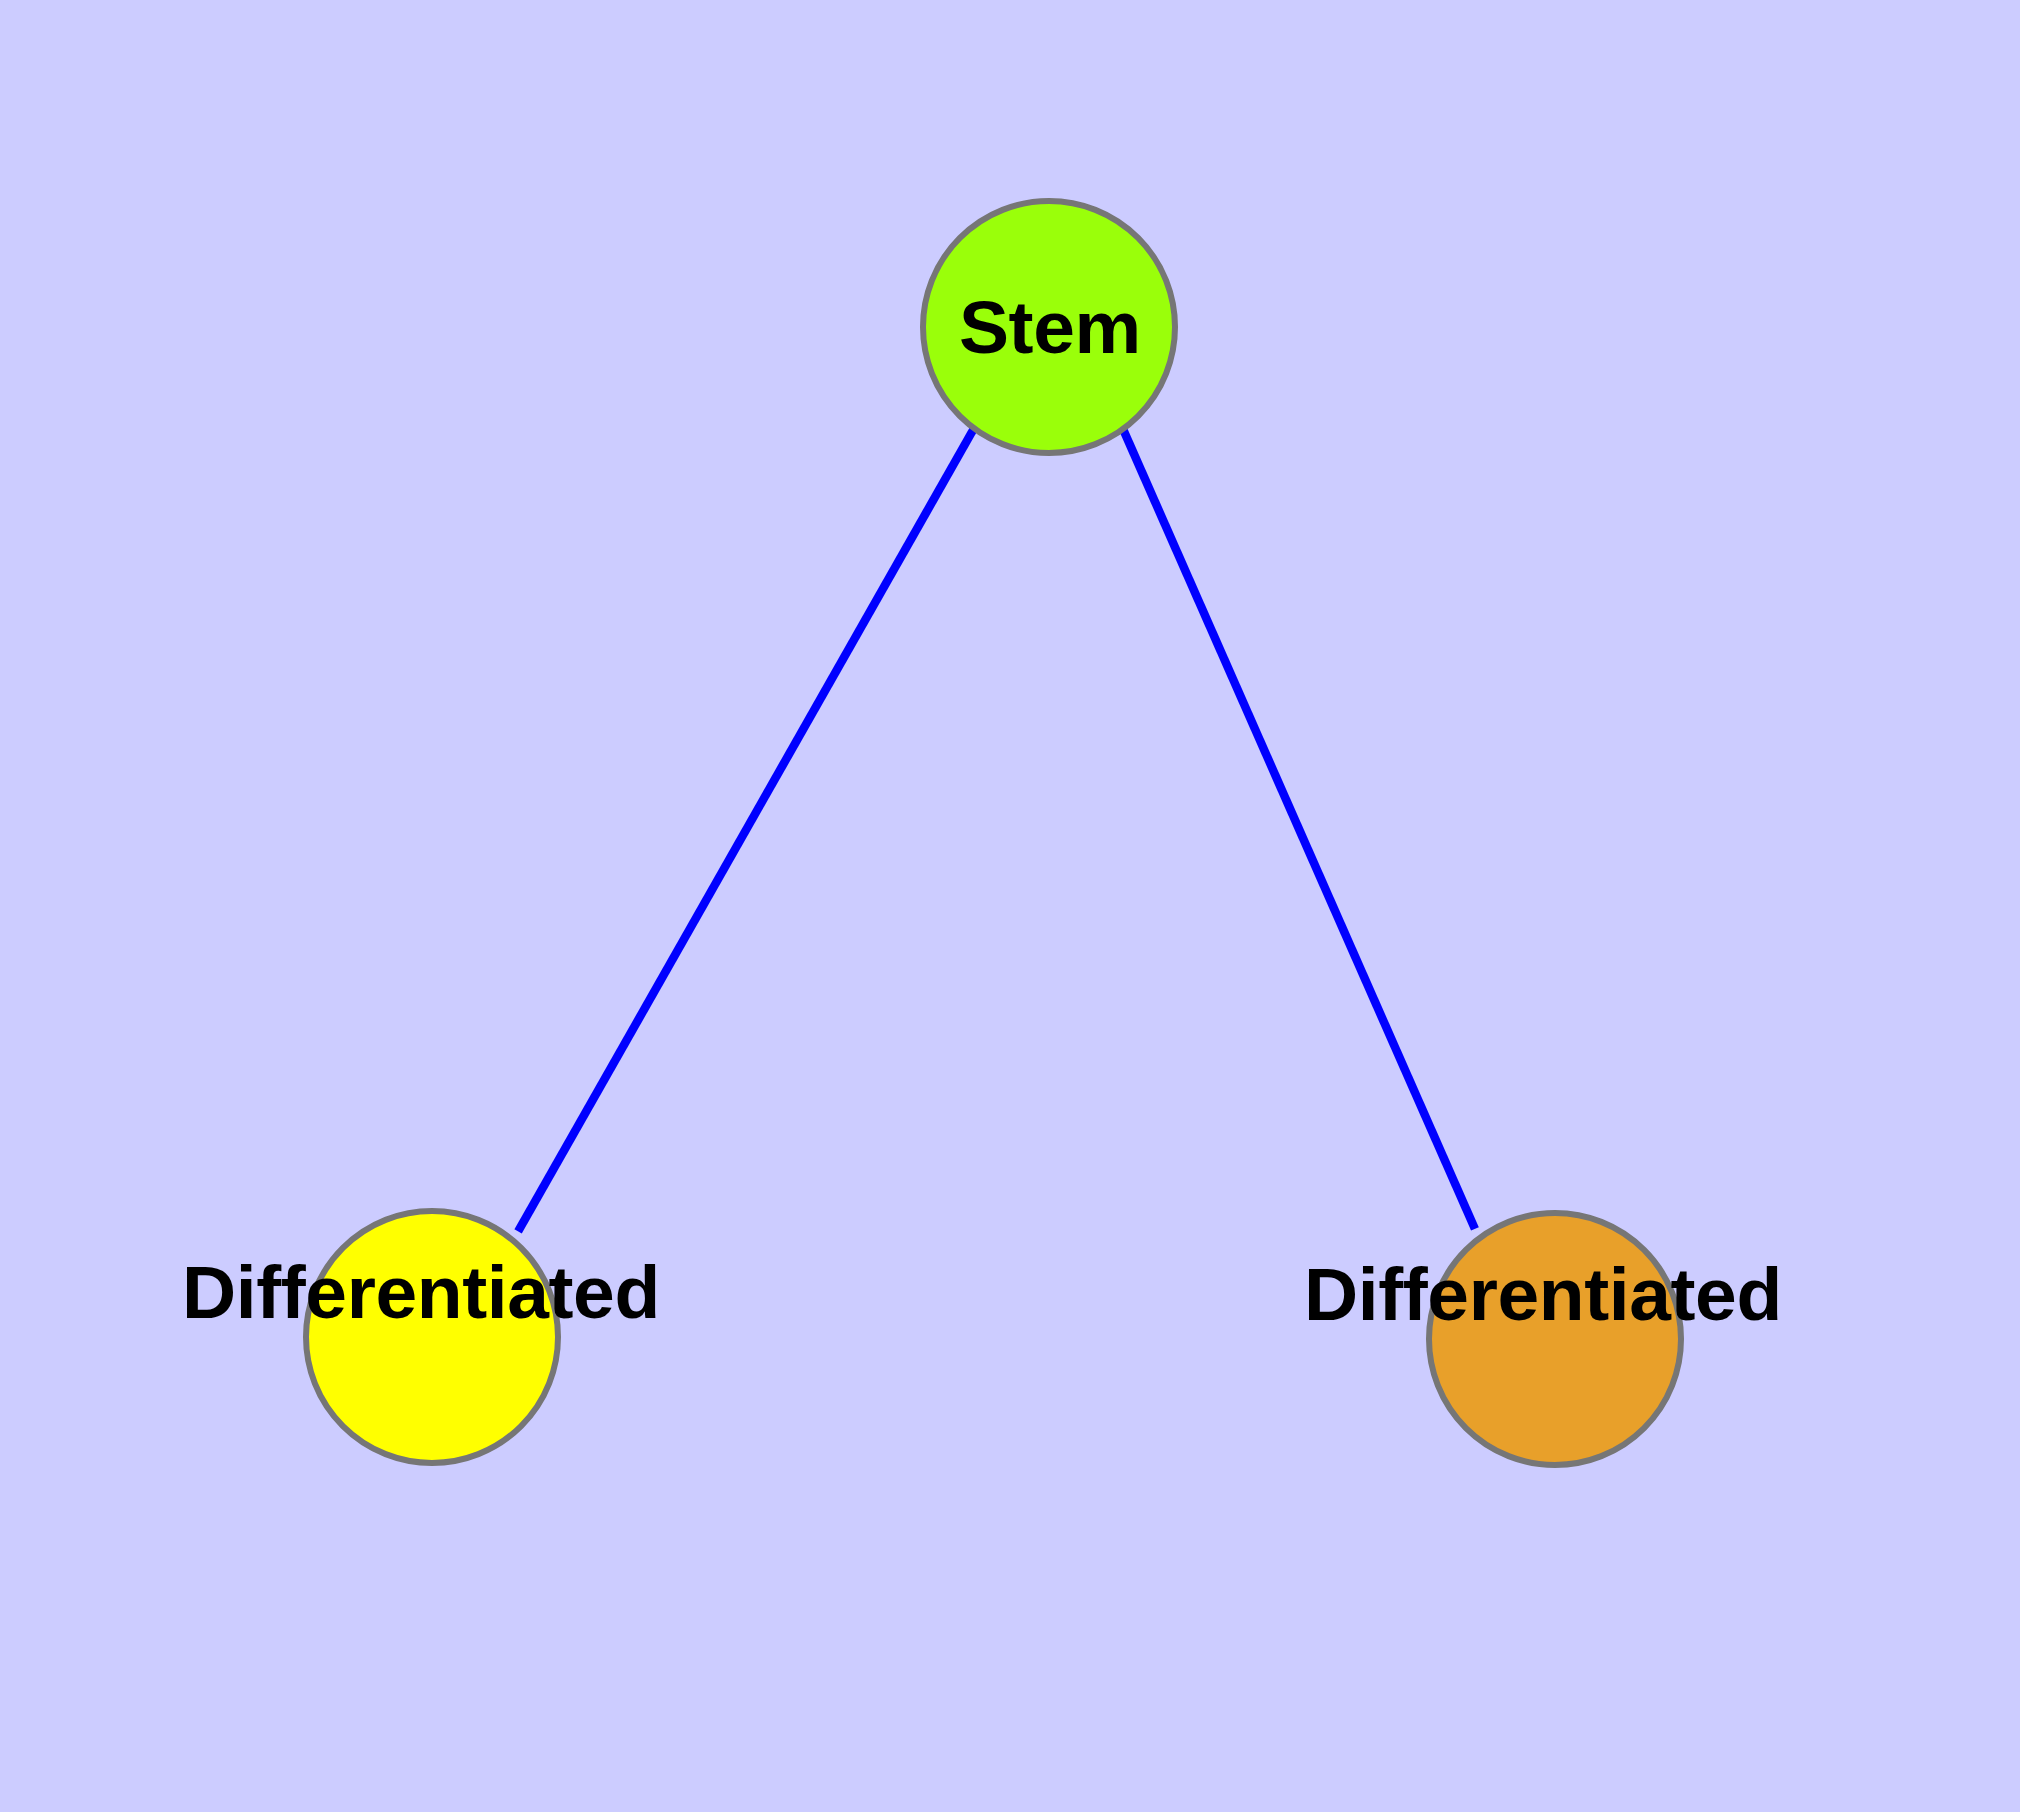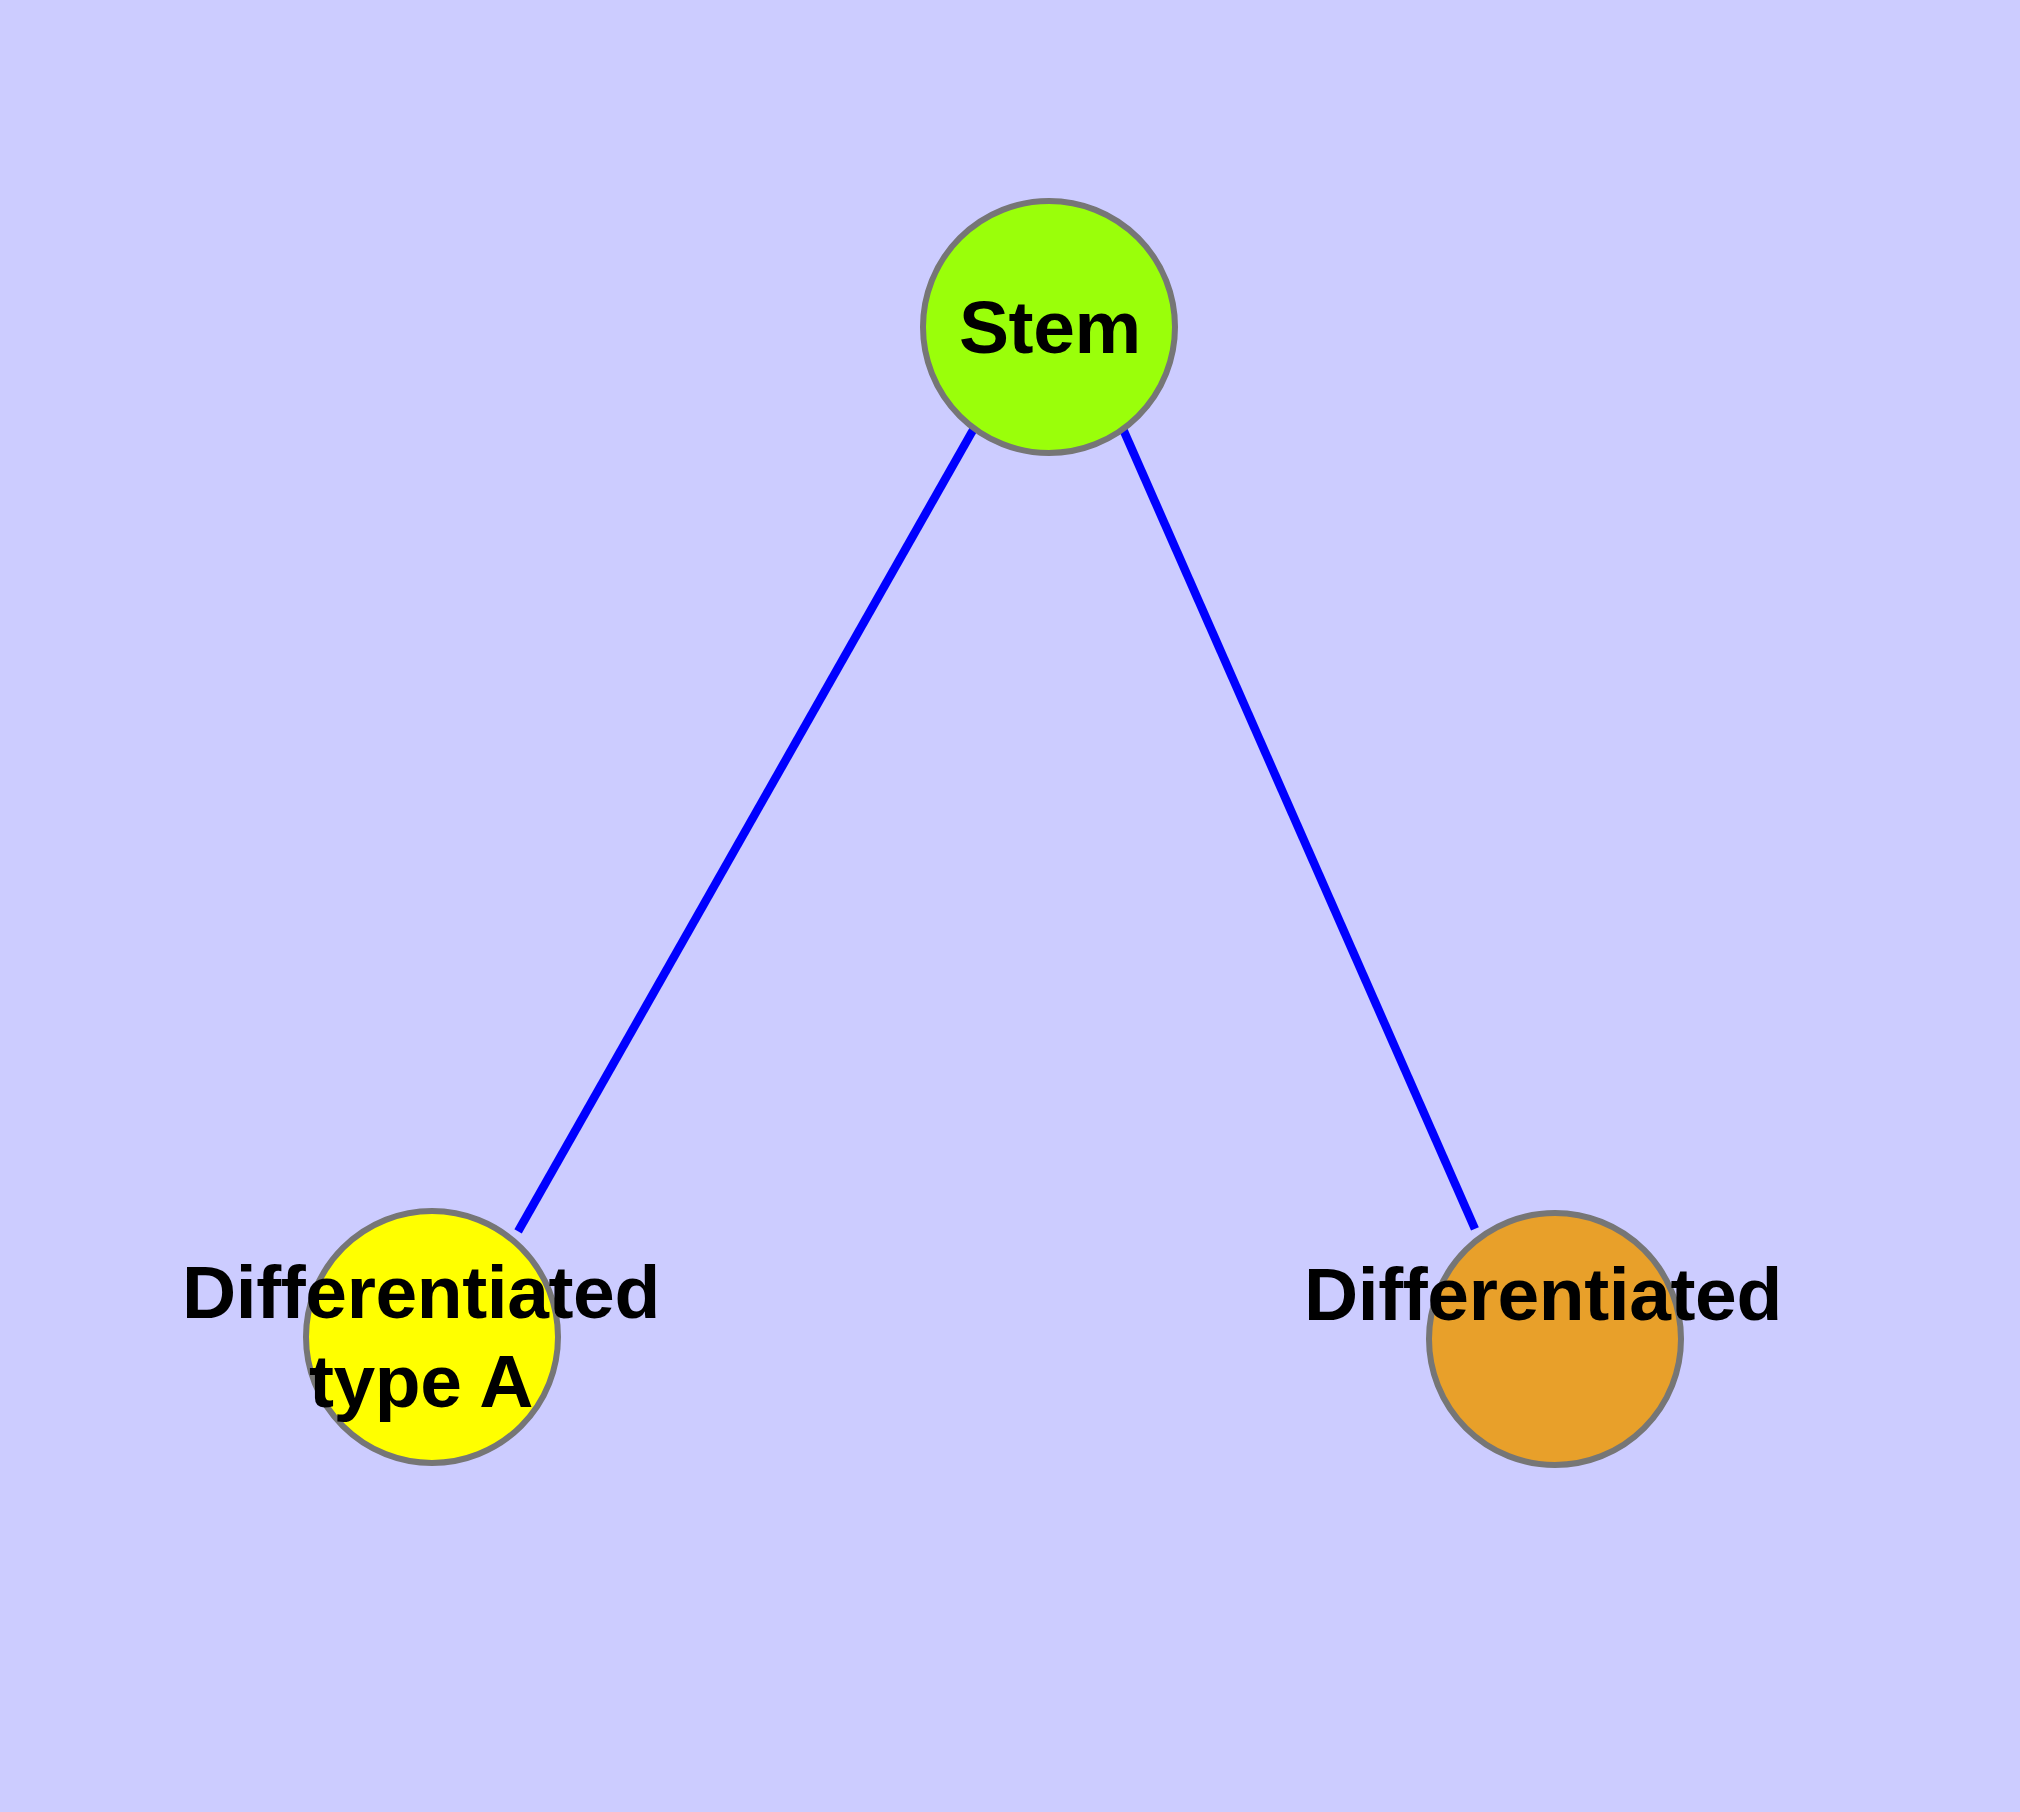--- a/index.html
+++ b/index.html
@@ -62,18 +62,18 @@
     <line x1="1322" y1="500" x2="1740" y2="1450" stroke="#0000ff" stroke-width="10" stroke-linecap="butt"></line>
   </svg>
 
   <div id="node-layer">
 
     <div class="node" style="left: 920px; top: 188px; width: 258px; height: 258px; background: rgb(154, 255, 10); border-color: rgb(118, 118, 118); border-width: 6.8px;"></div>
     <div class="node" style="left: 303px; top: 1198px; width: 258px; height: 258px; background: rgb(255, 255, 0); border-color: rgb(118, 118, 118); border-width: 6.8px;"></div>
     <div class="node" style="left: 1426px; top: 1200px; width: 258px; height: 258px; background: rgb(232, 160, 42); border-color: rgb(118, 118, 118); border-width: 6.8px;"></div>
 
     <div class="node-label" style="color: rgb(0, 0, 0); font-size: 75px; line-height: 89px; left: 959px; top: 273px; width: auto; text-align: center; display: inline-block; white-space: pre;"><span>Stem</span></div>
-    <div class="node-label" style="color: rgb(0, 0, 0); font-size: 75px; line-height: 89px; left: 182px; top: 1238px; width: auto; text-align: center; display: inline-block; white-space: pre;"><span>Differentiated</span><br><span>type A</span></div>
+    <div class="node-label" style="color: rgb(0, 0, 0); font-size: 75px; line-height: 89px; left: 182px; top: 1238px; width: auto; text-align: center; display: inline-block; white-space: pre;"><span>Differentiated</span><br></div>
     <div class="node-label" style="color: rgb(0, 0, 0); font-size: 75px; line-height: 89px; left: 1304px; top: 1240px; width: auto; text-align: center; display: inline-block; white-space: pre;"><span>Differentiated</span><br></div>
 
   </div>
 </div>
 
 
 </body></html>

